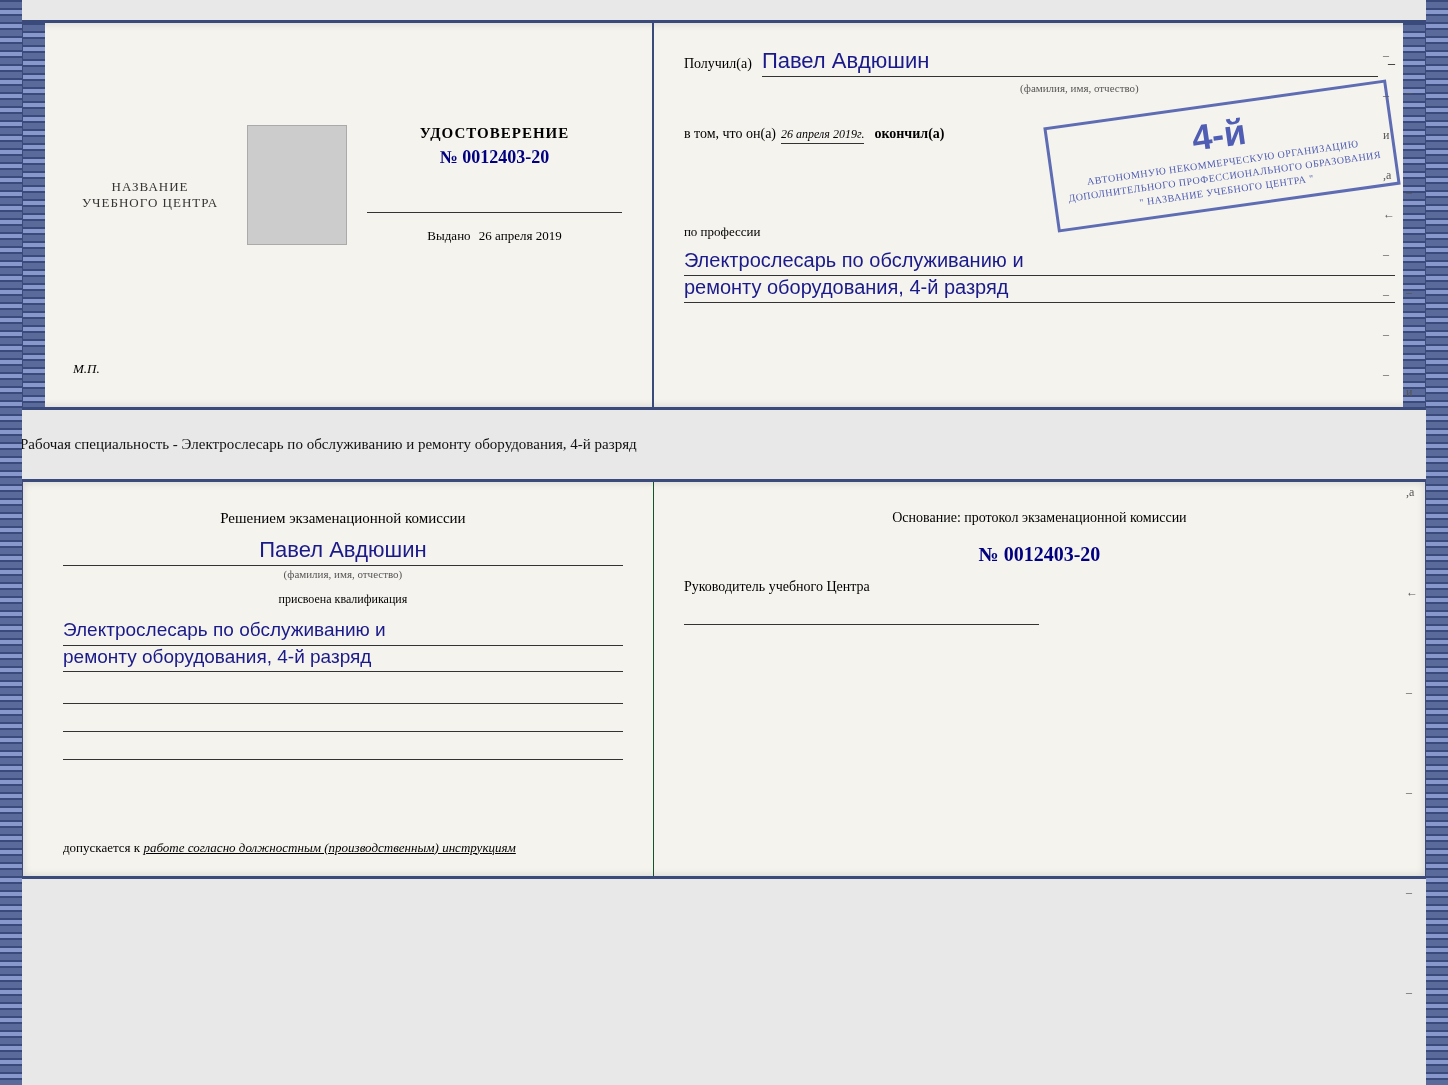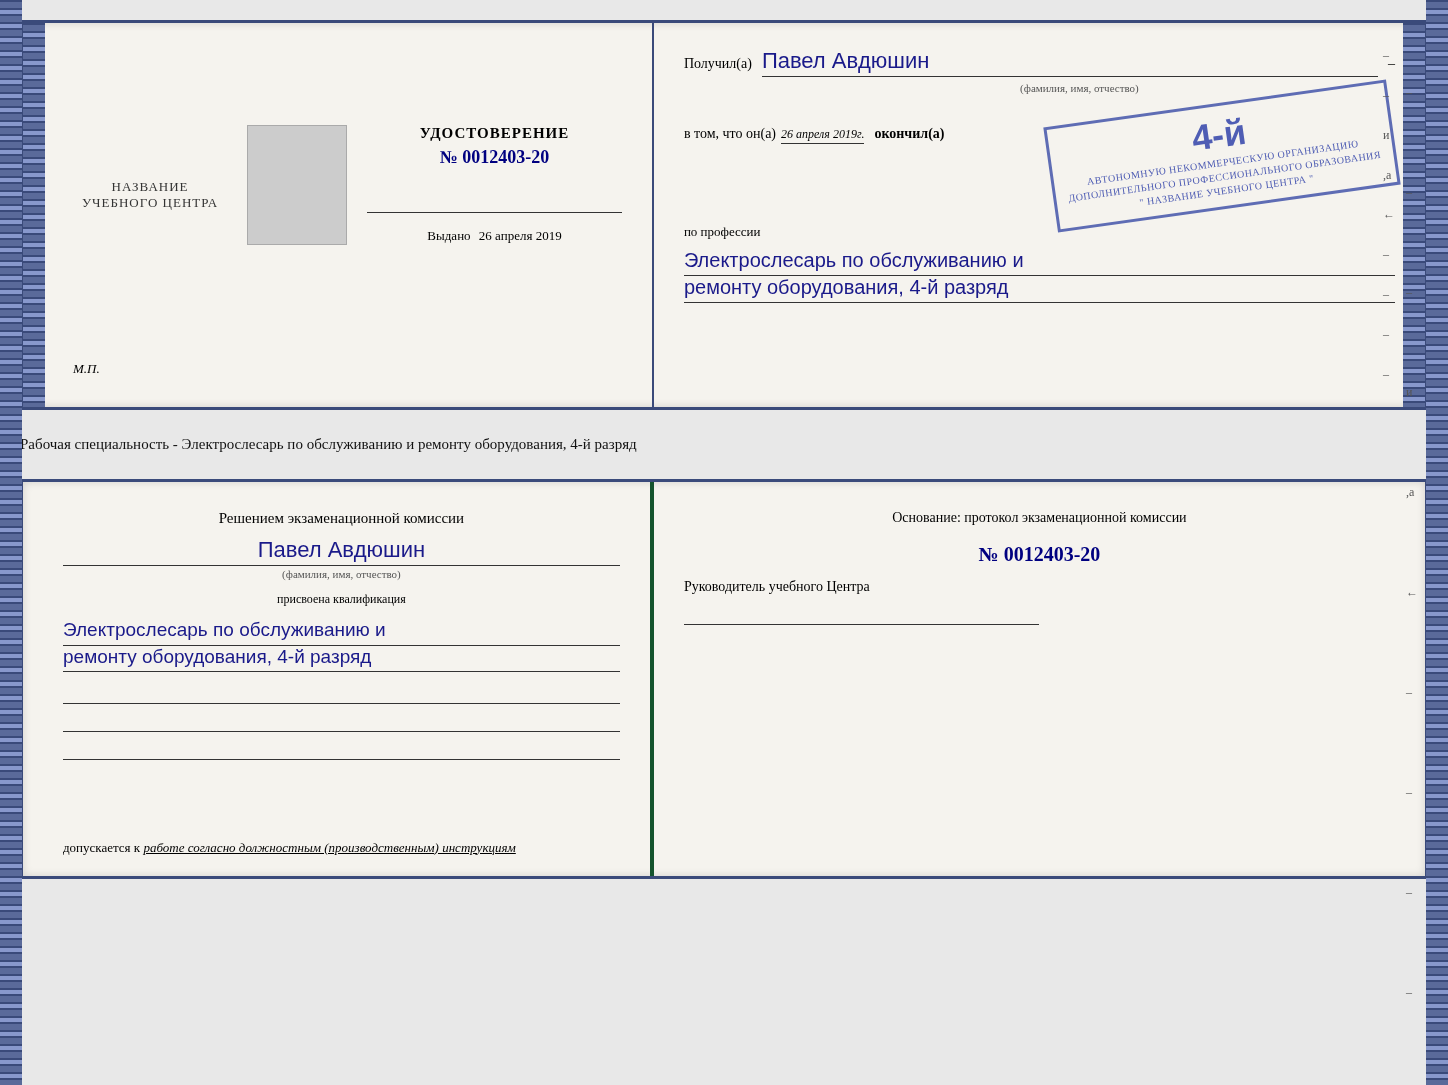--- a/index.html
+++ b/index.html
@@ -232,21 +232,21 @@
       display: flex;
       background: #f5f3ee;
       border: 3px solid #3a4a7a;
       border-radius: 2px;
       min-height: 400px;
       box-shadow: inset 0 0 8px rgba(0,0,0,0.15);
     }
 
     .doc-bottom-left {
       width: 45%;
-      border-right: 4px solid #14532d;
+      border-right: 1px solid #14532d;
       padding: 25px 30px 20px 40px;
       display: flex;
       flex-direction: column;
     }
 
     .doc-bottom-right {
       width: 55%;
       padding: 25px 30px 20px 30px;
       display: flex;
       flex-direction: column;

